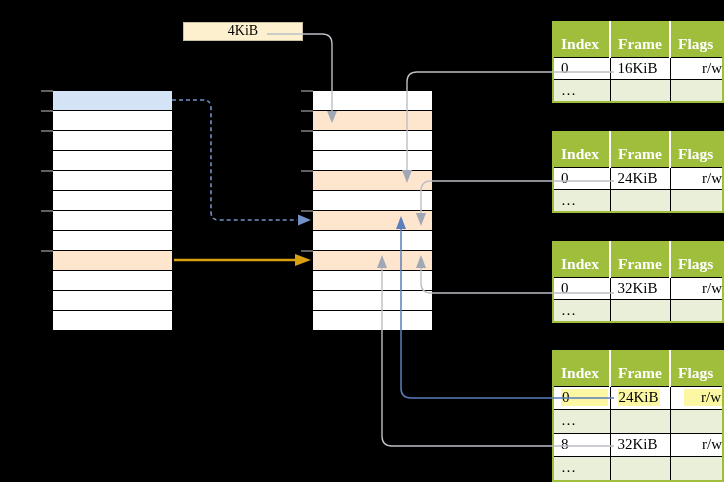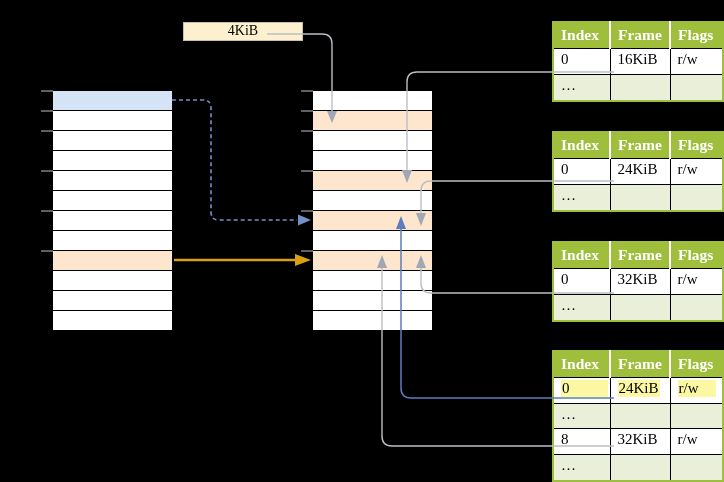--- a/index.html
+++ b/index.html
@@ -28,30 +28,30 @@
   #pt1{top:131px;height:81px;}
   #pt2{top:241px;height:81px;}
   #pt3{top:350px;height:132px;}
   .pt table{
     border-collapse:collapse;table-layout:fixed;width:100%;height:100%;
     border:2px solid var(--header-green);
     font-family:"Liberation Serif","DejaVu Serif",serif;font-size:15px;
   }
   .pt th{
     background:var(--header-green);color:#fff;font-weight:bold;font-size:15.5px;
-    text-align:left;padding:1px 0 2px 7px;height:22px;
+    text-align:left;padding:10px 0 2px 7px;height:22px;
     border-right:2px solid #fff;border-bottom:1.2px solid #000;
   }
   .pt th:last-child{border-right:none;margin-top:40px;}
   .pt td{
     background:#fff;color:#000;vertical-align:top;
     padding:2px 0 2px 7px;border:1.2px solid #000;
   }
   .pt td:first-child{border-left:none;}
-  .pt td:last-child{border-right:none;}
+  .pt td:last-child{border-right:none;text-align:right;}
   .pt tr:last-child td{border-bottom:none;}
   .pt tr.shaded td{background:var(--row-green);}
   .hl{background:var(--highlight-yellow);display:inline-block;padding:0 1px;}
   td.c0 .hl{min-width:45px;}
   td.c2 .hl{min-width:36px;}
   
   #overlay{position:absolute;left:0;top:0;z-index:5;pointer-events:none;}
   .gray-line{stroke:var(--line-gray);stroke-width:1.4;fill:none;}
   .gray-head{fill:var(--arrowhead-gray);}
   .blue-line{stroke:var(--arrow-blue);stroke-width:1.5;fill:none;}

